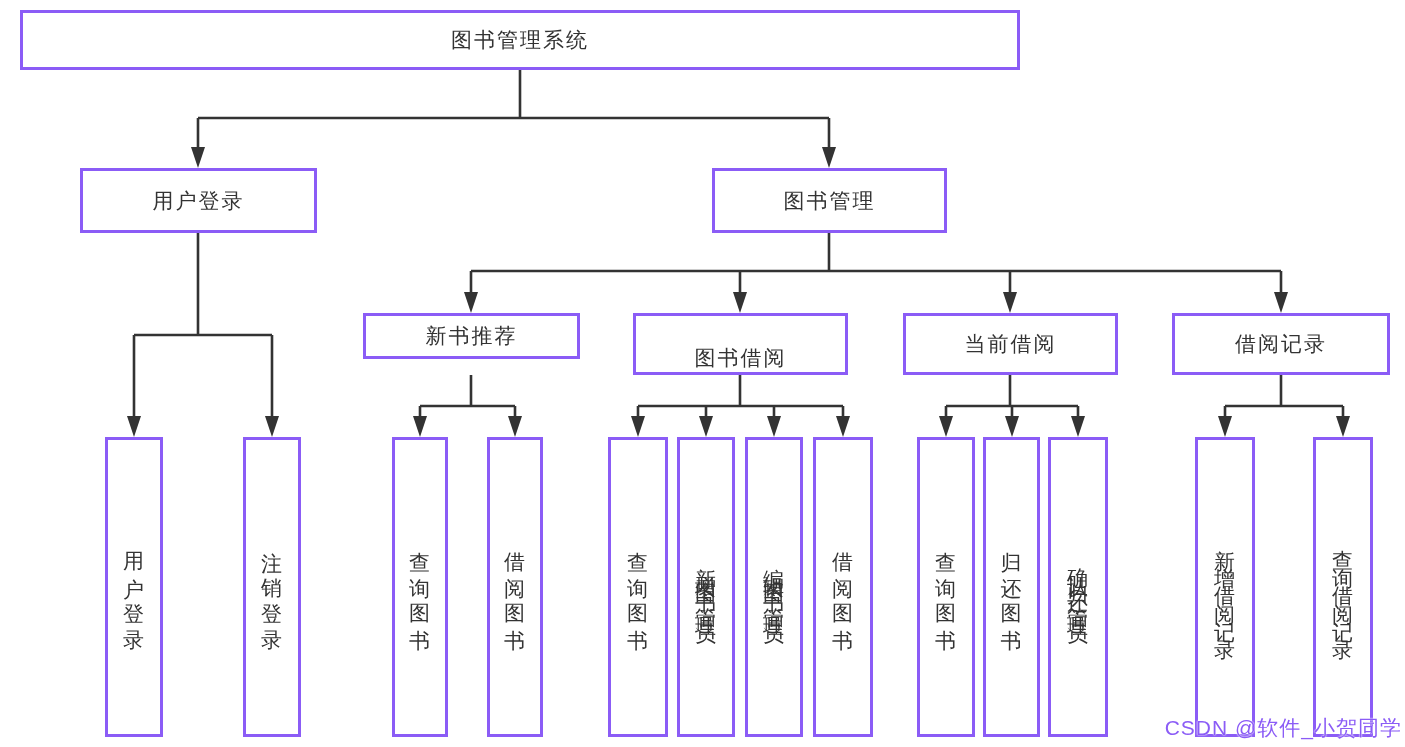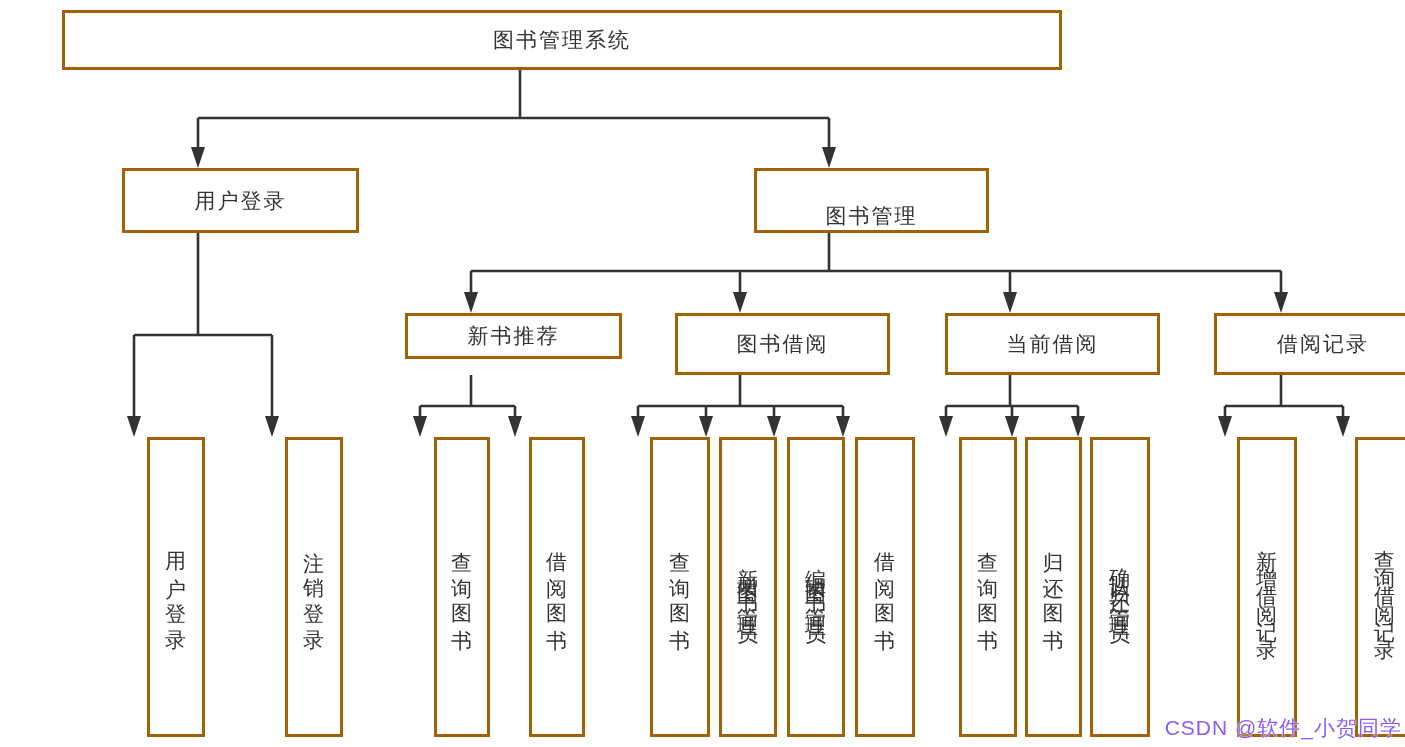--- a/index.html
+++ b/index.html
@@ -12,27 +12,26 @@
     overflow: hidden;
   }
   .connectors {
     position: absolute;
     left: 0; top: 0;
     width: 1405px; height: 747px;
   }
   .node {
     position: absolute;
     box-sizing: border-box;
-    border: 3px solid #a16207;
+    border: 3px solid #8b5cf6;
     background: #ffffff;
     display: flex;
     align-items: center;
     justify-content: center;
     color: #333333;
-    margin-left: 42px;
   }
   .hlabel {
     font-size: 21px;
     letter-spacing: 2px;
     white-space: nowrap;
     text-align: center;
   }
   .leaf { top: 437px; height: 300px; }
   .vlabel {
     writing-mode: vertical-rl;
@@ -100,28 +99,28 @@
     </g>
   </svg>
 
   <div class="node" style="left:20px; top:10px; width:1000px; height:60px;">
     <span class="hlabel">图书管理系统</span>
   </div>
 
   <div class="node" style="left:80px; top:168px; width:237px; height:65px;">
     <span class="hlabel">用户登录</span>
   </div>
-  <div class="node" style="left:712px; top:168px; width:235px; height:65px;align-items:flex-end;">
+  <div class="node" style="left:712px; top:168px; width:235px; height:65px;">
     <span class="hlabel">图书管理</span>
   </div>
 
   <div class="node" style="left:363px; top:313px; width:217px; height:46px;">
     <span class="hlabel">新书推荐</span>
   </div>
-  <div class="node" style="left:633px; top:313px; width:215px; height:62px;">
+  <div class="node" style="left:633px; top:313px; width:215px; height:62px;align-items:flex-end;">
     <span class="hlabel">图书借阅</span>
   </div>
   <div class="node" style="left:903px; top:313px; width:215px; height:62px;">
     <span class="hlabel">当前借阅</span>
   </div>
   <div class="node" style="left:1172px; top:313px; width:218px; height:62px;">
     <span class="hlabel">借阅记录</span>
   </div>
 
   <div class="node leaf" style="left:105px; width:58px;">

